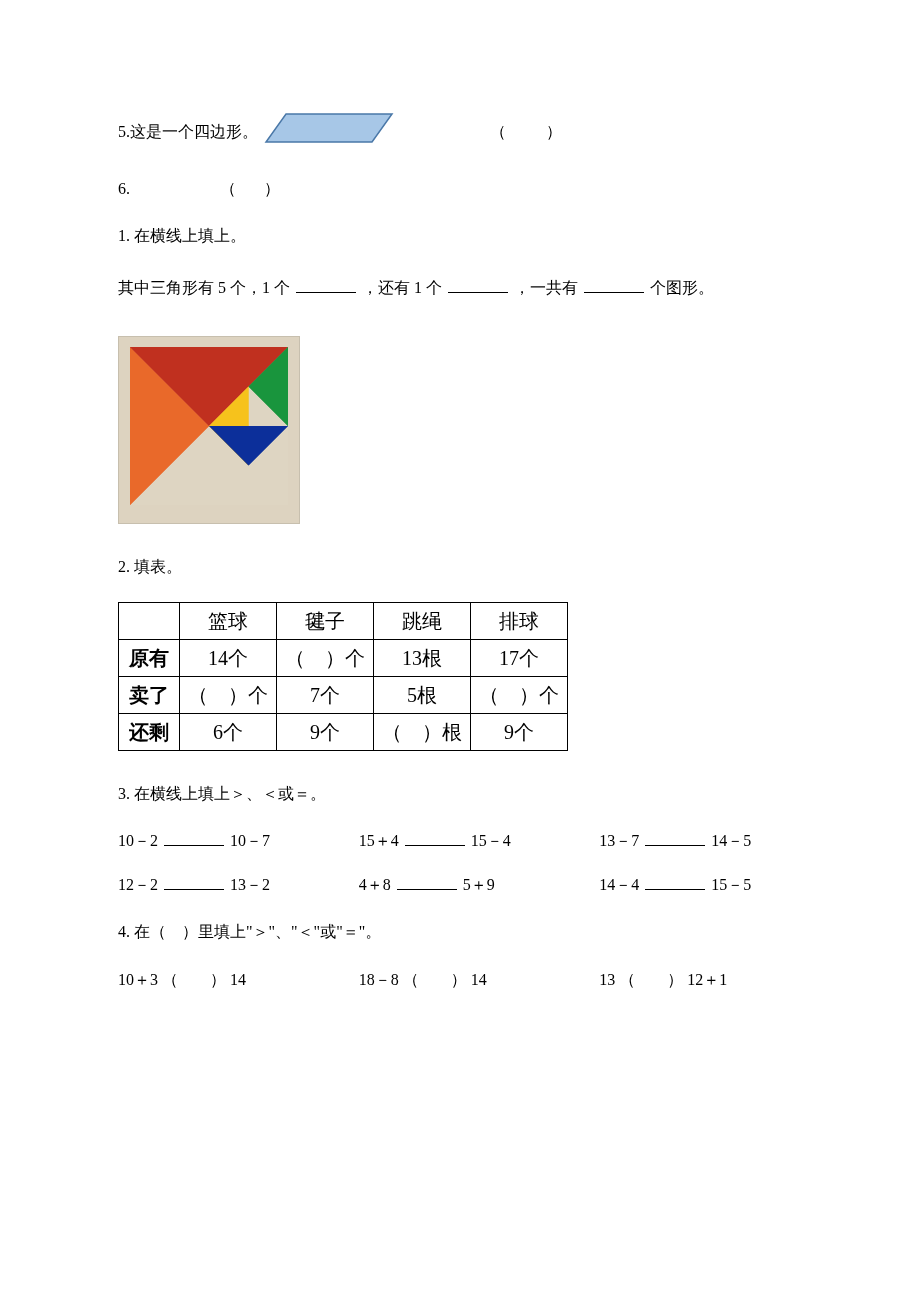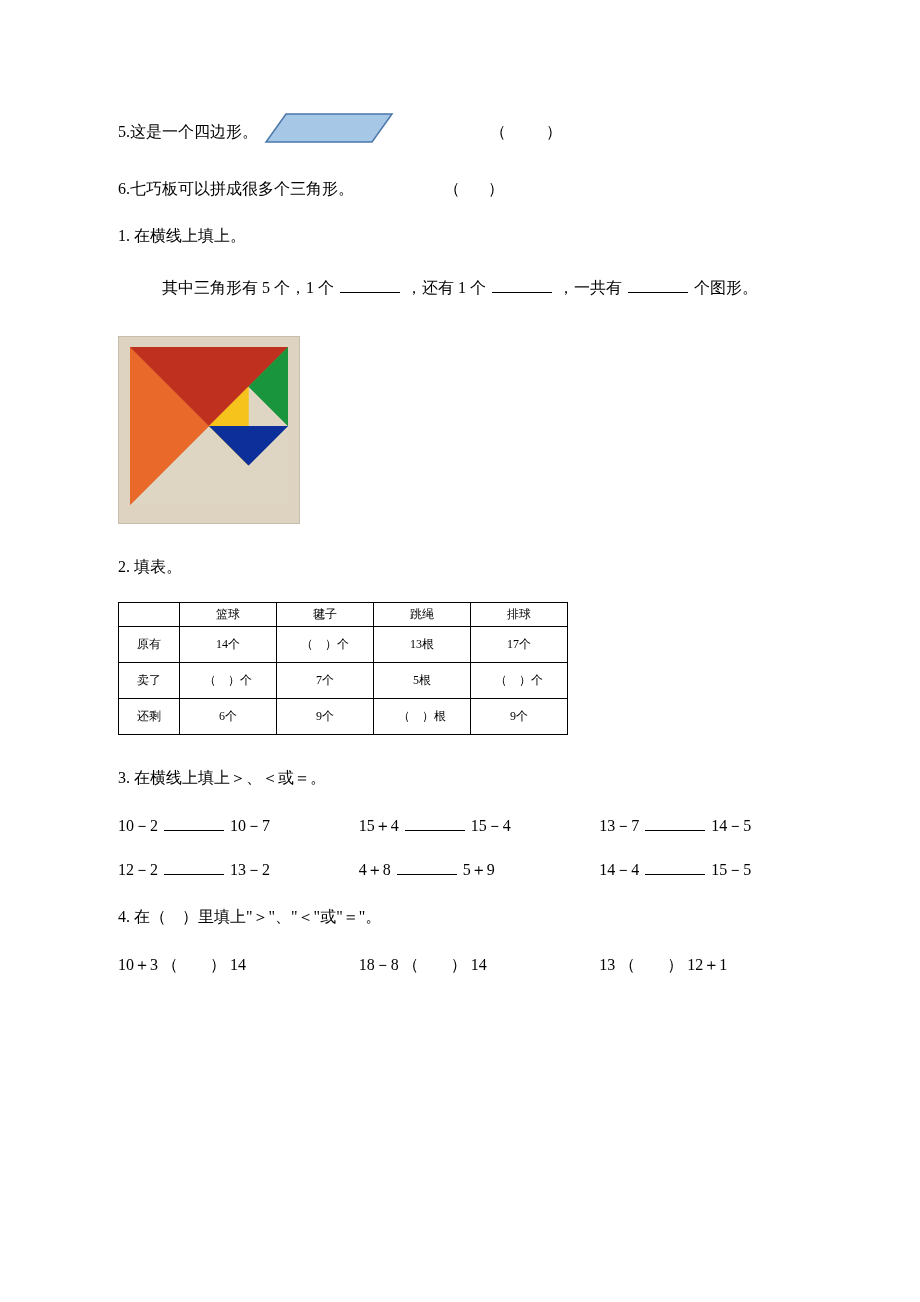--- a/index.html
+++ b/index.html
@@ -47,25 +47,26 @@
     }
     table.tbl {
       border-collapse: collapse;
       margin: 10px 0 30px 0;
     }
     table.tbl td {
       border: 1px solid #000;
       padding: 2px 8px;
       text-align: center;
       min-width: 80px;
-      font-size: 12px;
+      font-size: 20px;
     }
     table.tbl td.rowhdr {
       min-width: 48px;
-      padding: 8px 6px;
+      padding: 2px 6px;
+      font-weight: bold;
     }
     .heading3 {
       font-family: "SimHei","黑体",sans-serif;
       font-weight: bold;
     }
     .q3-grid, .q4-grid {
       display: grid;
       grid-template-columns: repeat(3, auto);
       column-gap: 38px;
       row-gap: 18px;
@@ -89,36 +90,35 @@
     </span>
     <span class="spacer" style="width:90px;"></span>
     <span>（</span>
     <span class="spacer" style="width:40px;"></span>
     <span>）</span>
   </div>
 
   
   <div class="row">
     <span>6.</span>
-    <span>七巧板可以拼成很多个三角形。</span>
     <span class="spacer" style="width:90px;"></span>
     <span>（</span>
     <span class="spacer" style="width:28px;"></span>
     <span>）</span>
   </div>
 
   
 
   
   <div class="row-text">
     <span>1.</span>
     <span>在横线上填上。</span>
   </div>
 
-  <div class="row-text" style="margin-top:26px;margin-bottom:26px;text-align:center;">
+  <div class="row-text" style="margin-top:26px;margin-bottom:26px;">
     <span>其中三角形有 5 个，1 个</span>
     <span class="blank-short"></span>
     <span>，还有 1 个</span>
     <span class="blank-short"></span>
     <span>，一共有</span>
     <span class="blank-short"></span>
     <span>个图形。</span>
   </div>
 
   

